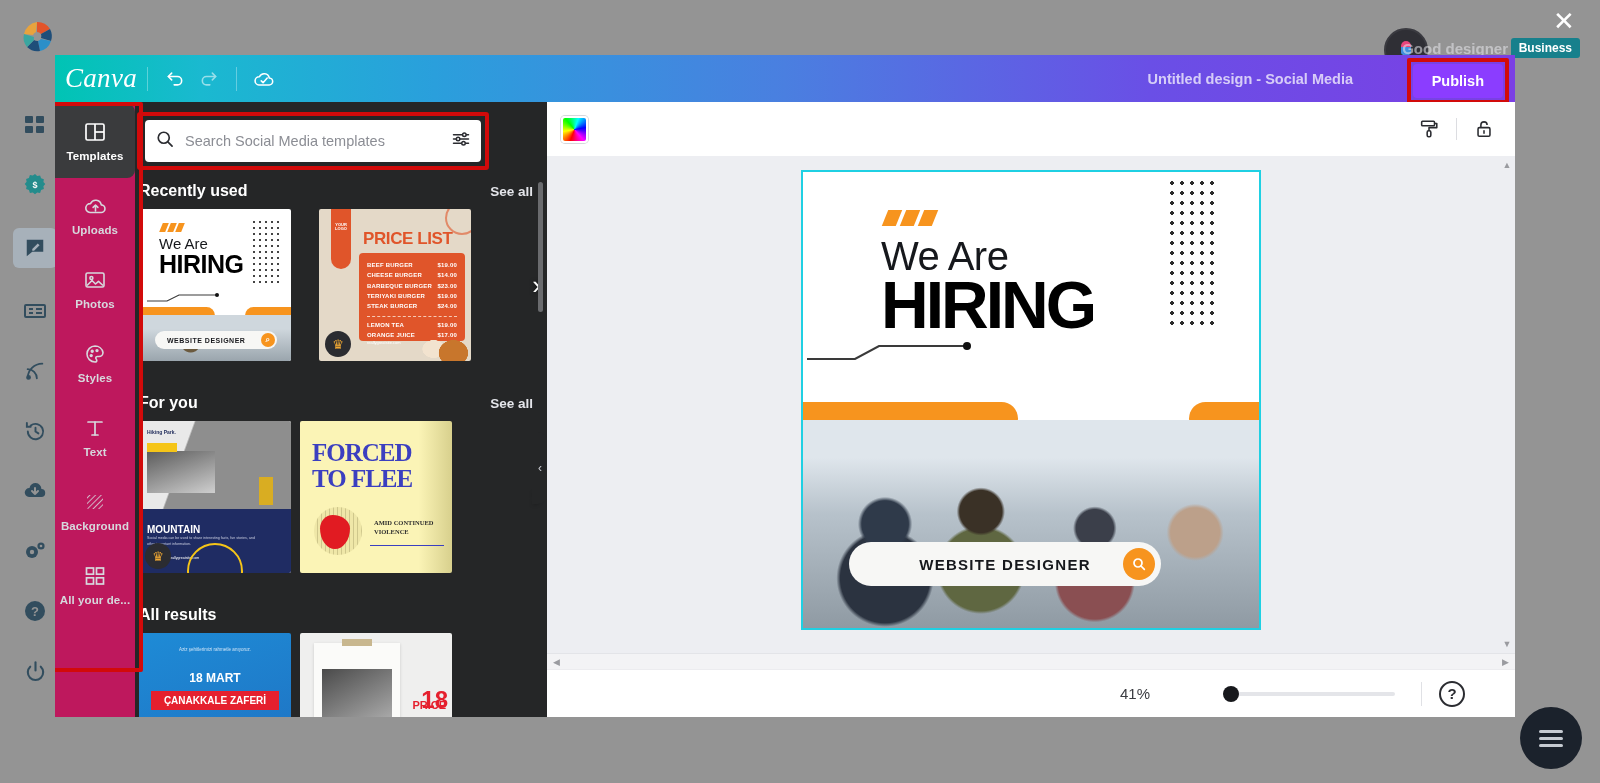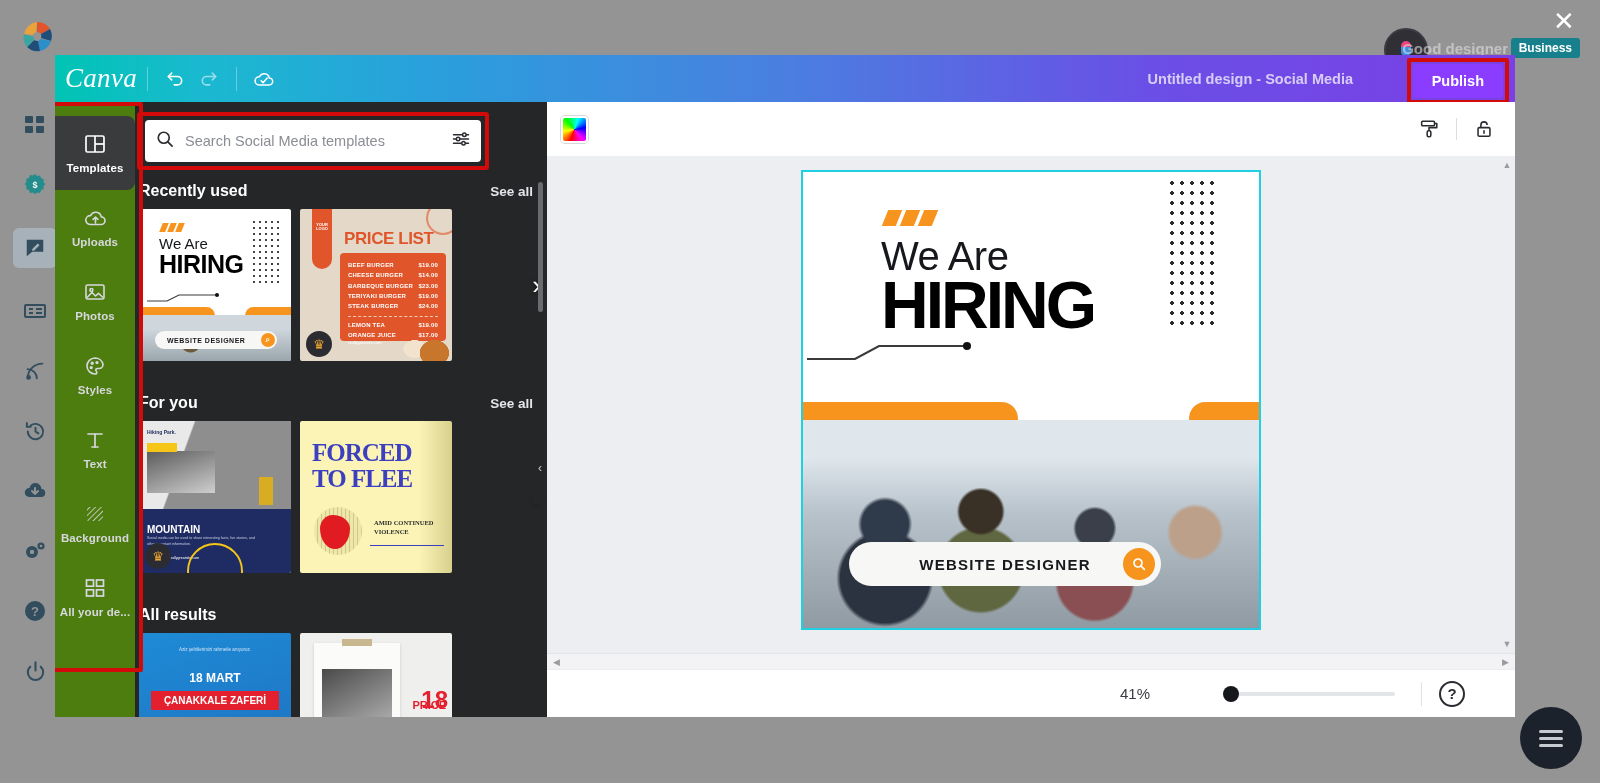--- a/index.html
+++ b/index.html
@@ -91,22 +91,22 @@
 
   
   #cbody { display: flex; height: 615px; }
 
   
   #rail-hl {
     position: absolute; left: -8px; top: 47px; width: 96px; height: 570px;
     border: 4px solid #d20a0a; border-radius: 2px; pointer-events: none; z-index: 6;
   }
   #rail {
-    position: relative; width: 80px; background: #4d7c0f; flex: 0 0 80px;
-    padding-top: 14px;
+    position: relative; width: 80px; background: #be185d; flex: 0 0 80px;
+    padding-top: 2px;
   }
   .rail-item {
     height: 74px; display: flex; flex-direction: column; align-items: center;
     justify-content: center; gap: 6px; color: #d7d8dd; cursor: pointer;
   }
   .rail-item.active { background: #3a3b3d; border-radius: 0 8px 8px 0; color:#fff; }
   .rail-item .lbl { font-size: 11.5px; font-weight: 700; letter-spacing: .1px; }
   .rail-item svg { display: block; }
 
   
@@ -185,21 +185,21 @@
   .hiring .pill {
     position:absolute; left: 16px; bottom: 12px; width: 122px; height: 18px;
     background: #f7f7f5; border-radius: 9px; display:flex; align-items:center;
     padding-left: 12px; font-size: 7px; font-weight: 800; letter-spacing: .5px; color:#18191d;
   }
   .hiring .pill .mag {
     position:absolute; right: 2px; top: 2px; width: 14px; height: 14px; border-radius:50%;
     background:#f7941e; color:#fff; font-size: 8px; display:flex; align-items:center; justify-content:center;
   }
 
-  .price { background: #e4d9c8; }
+  .price { background: #e4d9c8; margin-left: 19px; }
   .price .lbar { position:absolute; left:12px; top:0; width: 20px; height: 60px; background:#e0552a; border-radius: 0 0 10px 10px; }
   .price .logo { position:absolute; left:13px; top:14px; width:18px; color:#fff; font-size:4px; text-align:center; font-weight:700; line-height:1.1; }
   .price .ttl { position:absolute; left: 44px; top: 20px; color:#e0552a; font-size:17px; font-weight:800; letter-spacing:-.4px; }
   .price .panel { position:absolute; left: 40px; top: 44px; right: 6px; height: 88px; background:#e0552a; border-radius:4px; padding: 7px 8px; }
   .price .li { display:flex; justify-content:space-between; color:#fff; font-size:6px; font-weight:700; letter-spacing:.2px; line-height:1.72; }
   .price .sep { border-top: 1px dashed #f7c9b5; margin: 4px 0 3px; }
   .price .url { position:absolute; left: 48px; bottom: 16px; color:#fff; font-size:4px; }
   .price .food { position:absolute; right:2px; bottom:0; width:52px; height:40px;
     background: radial-gradient(ellipse at 70% 80%, #c8762c 0 28%, transparent 29%),
                 radial-gradient(ellipse at 32% 70%, #f2e3cf 0 22%, transparent 23%); }

